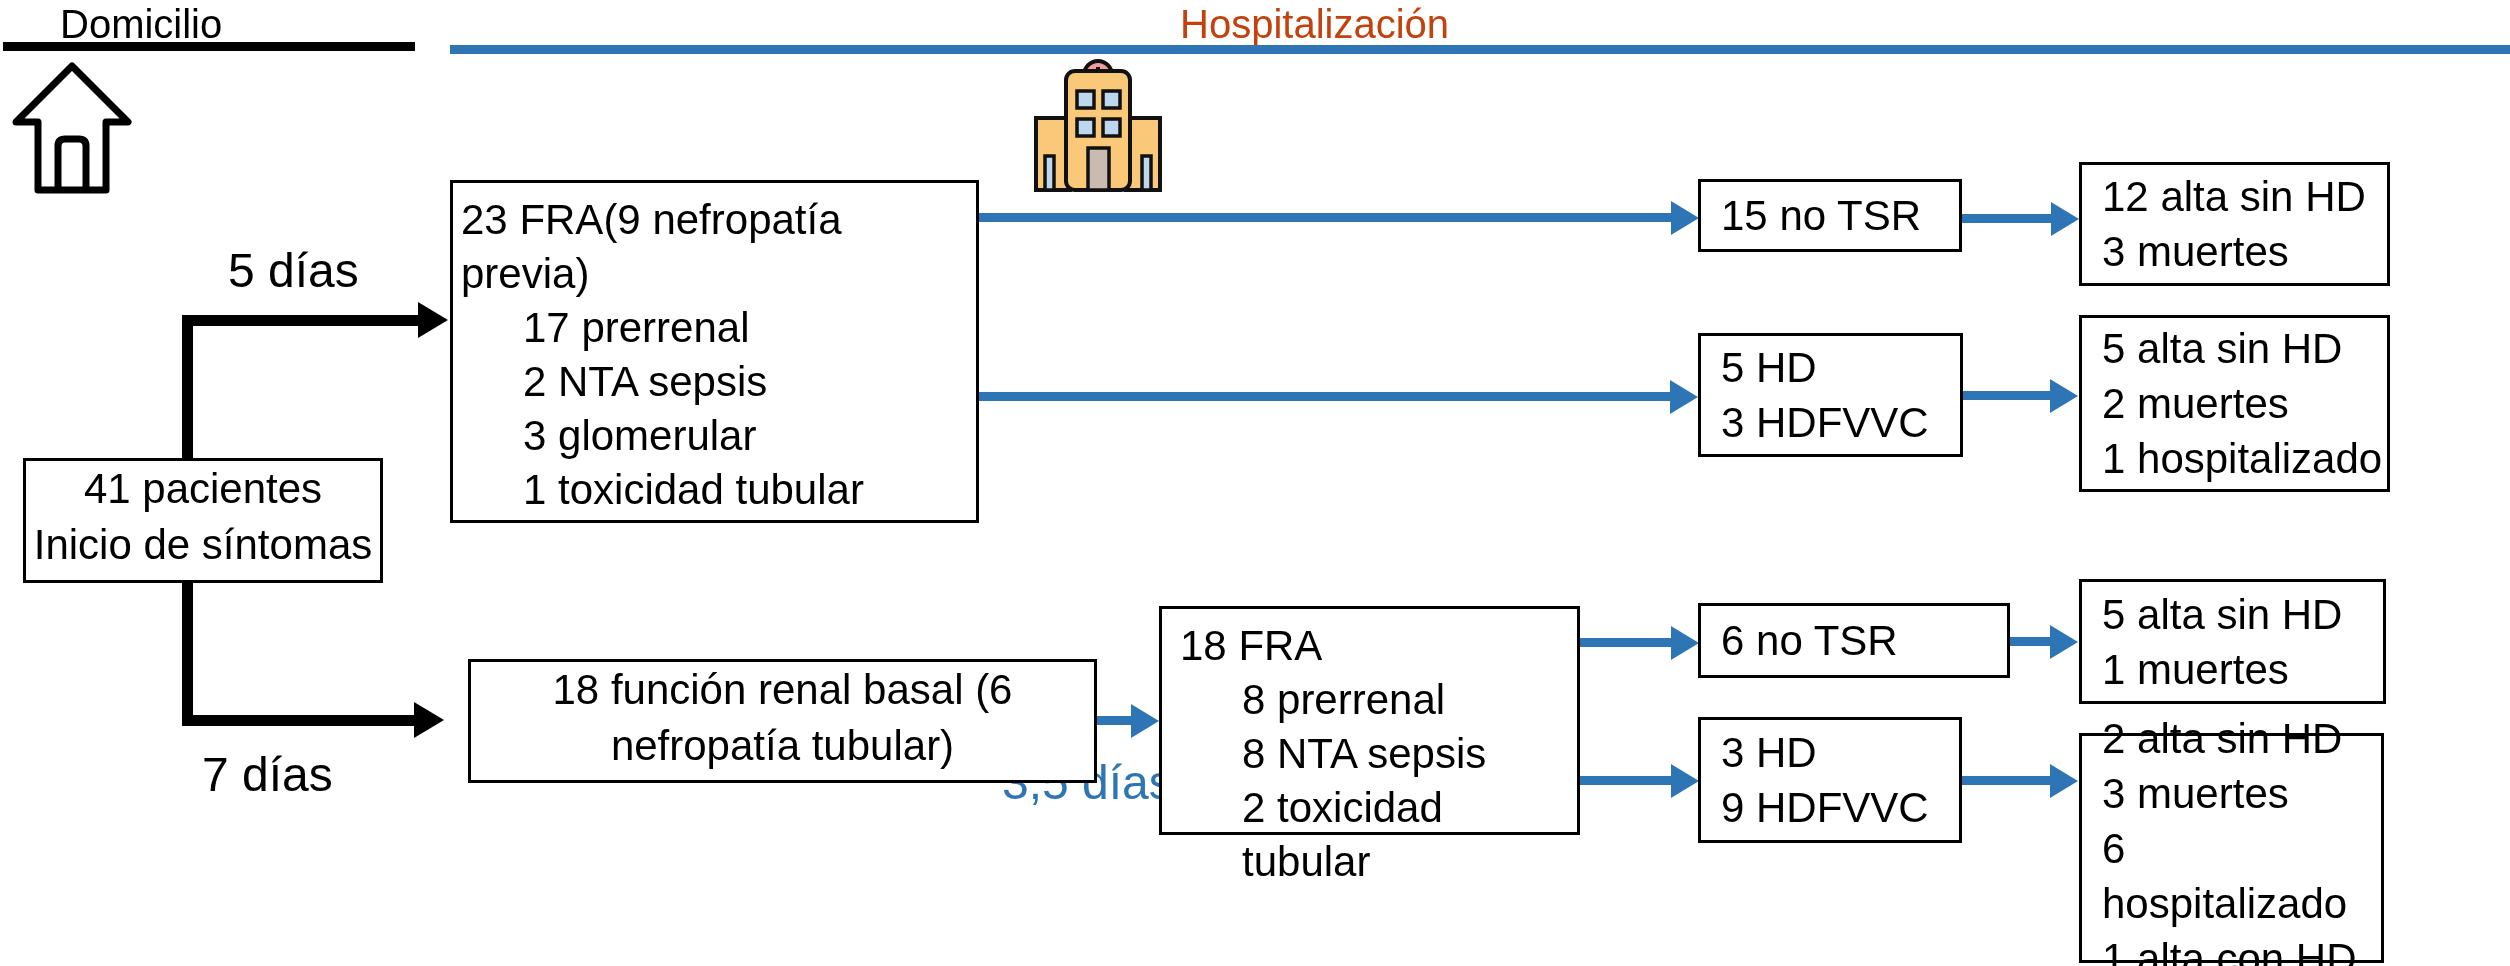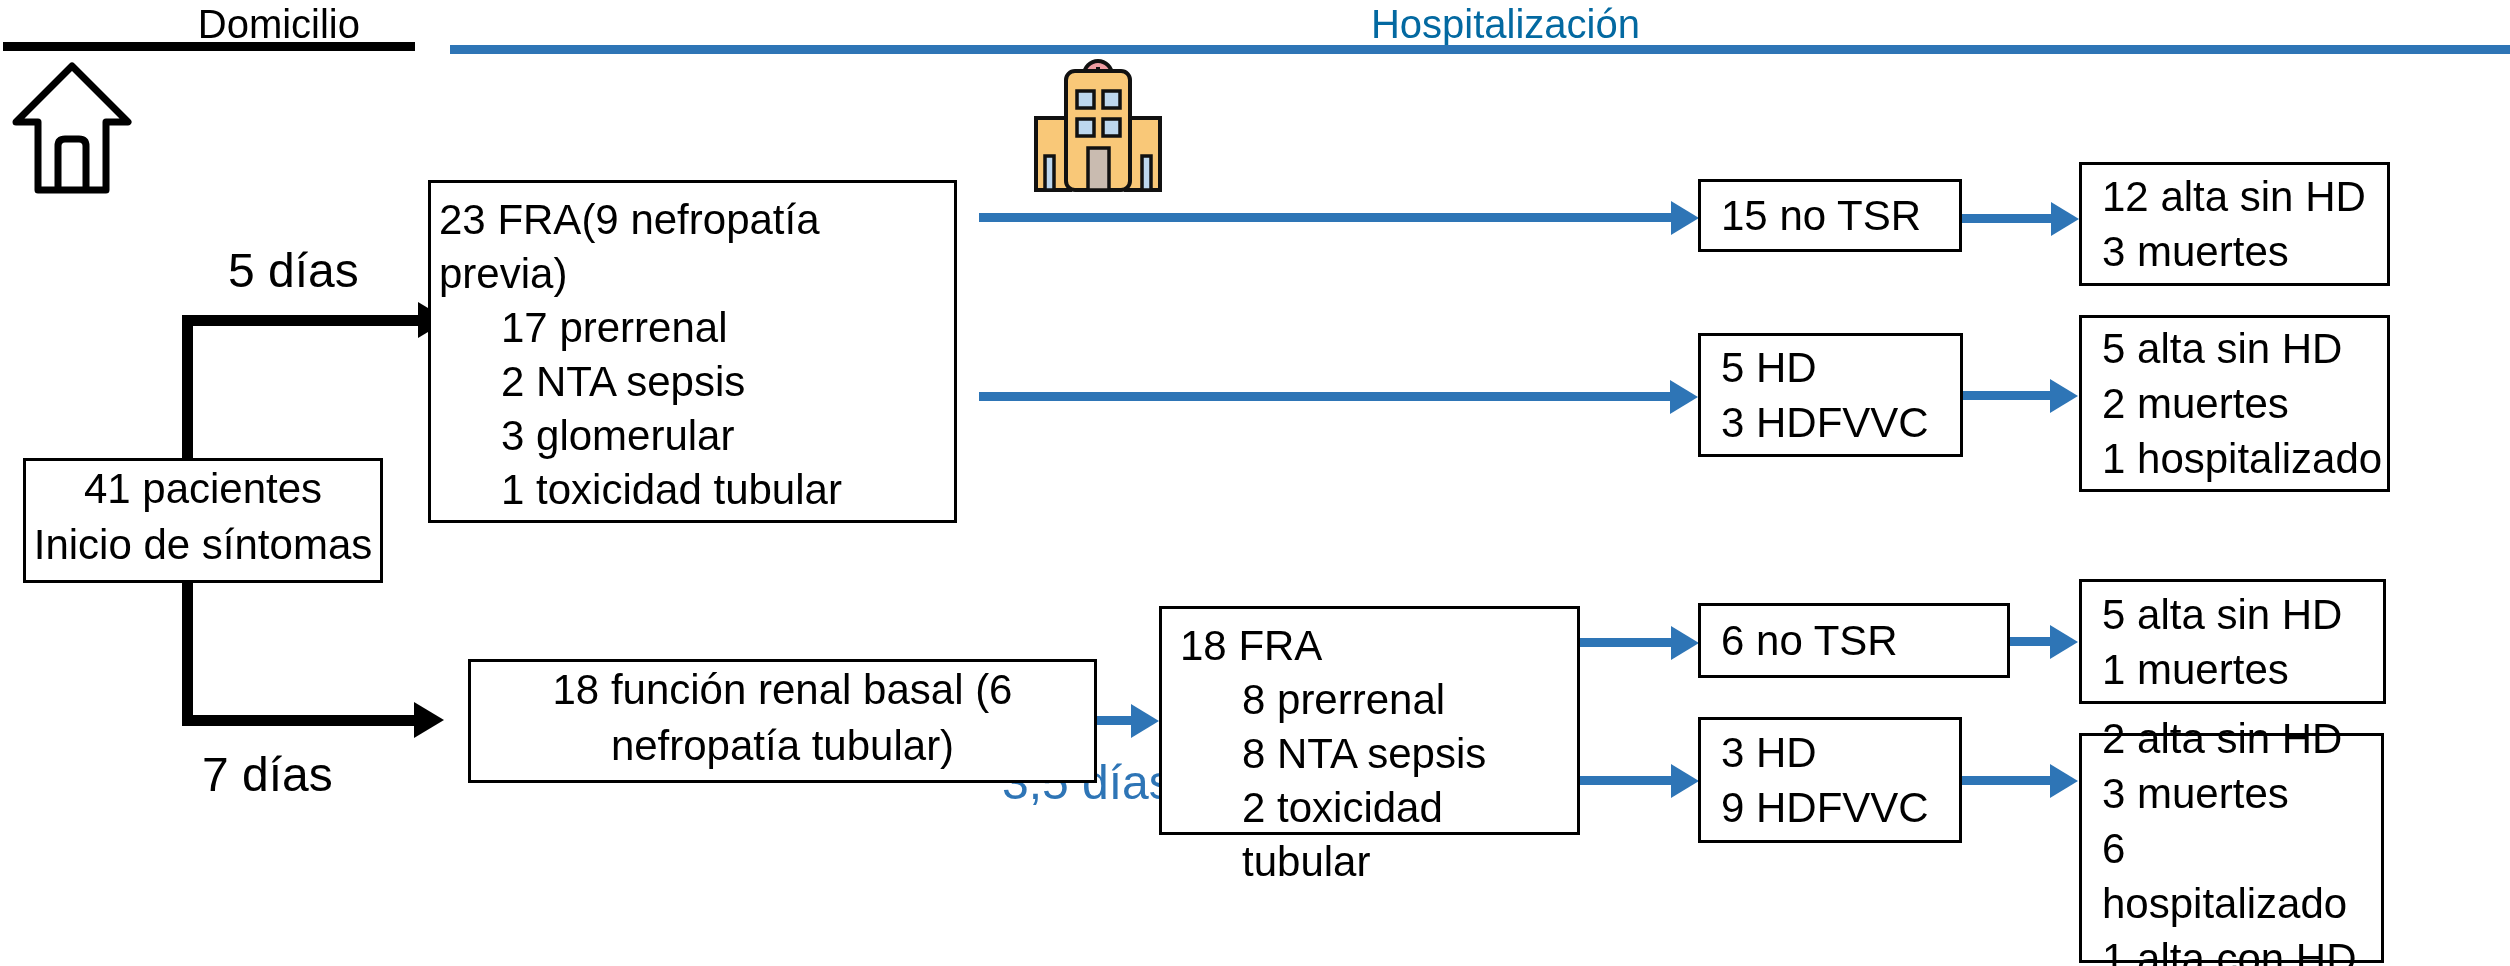--- a/index.html
+++ b/index.html
@@ -1,20 +1,20 @@
 <!DOCTYPE html>
 <html><head>
 <meta charset="utf-8">
 <style>
   html,body{margin:0;padding:0;background:#fff;}
   .canvas{position:relative;width:2510px;height:966px;background:#ffffff;overflow:hidden;
           font-family:"Liberation Sans", sans-serif;color:#000;}
   .abs{position:absolute;}
-  .hdr{position:absolute;font-size:40px;text-align:right;line-height:44px;}
-  .hdr.blue{color:#0369a1;}
+  .hdr{position:absolute;font-size:40px;text-align:left;line-height:44px;}
+  .hdr.blue{color:#c2410c;}
   .rule{position:absolute;height:9px;}
   .box{position:absolute;background:#fff;border:3px solid #000;box-sizing:border-box;
        font-size:42px;line-height:54px;}
   .box.list{padding:10px 6px 0 8px;}
   .box.list .ln.indent{padding-left:62px;}
   .box.center{display:flex;flex-direction:column;justify-content:flex-start;align-items:center;
               text-align:center;line-height:56px;margin-left:20px;}
   .box.left{display:flex;flex-direction:column;justify-content:center;padding-left:20px;
             line-height:55px;}
   .shaft{position:absolute;background:#000;}
@@ -89,21 +89,21 @@
 
   <div class="bshaft" style="left:1580px;top:776px;width:92px"></div>
   <div class="bhead" style="left:1671px;top:764px"></div>
 
   <div class="bshaft" style="left:1961px;top:637px;width:90px"></div>
   <div class="bhead" style="left:2050px;top:625px"></div>
 
   <div class="bshaft" style="left:1962px;top:776px;width:89px"></div>
   <div class="bhead" style="left:2050px;top:764px"></div>
 
-  <div class="box list" style="left:428px;top:180px;width:529px;height:343px">
+  <div class="box list" style="left:450px;top:180px;width:529px;height:343px">
     <div class="ln">23 FRA(9 nefropatía previa)</div>
     <div class="ln indent">17 prerrenal</div>
     <div class="ln indent">2 NTA sepsis</div>
     <div class="ln indent">3 glomerular</div>
     <div class="ln indent">1 toxicidad tubular</div>
   </div>
 
   <div class="box center" style="left:3px;top:458px;width:360px;height:125px">
     <div class="ln">41 pacientes</div>
     <div class="ln">Inicio de síntomas</div>

